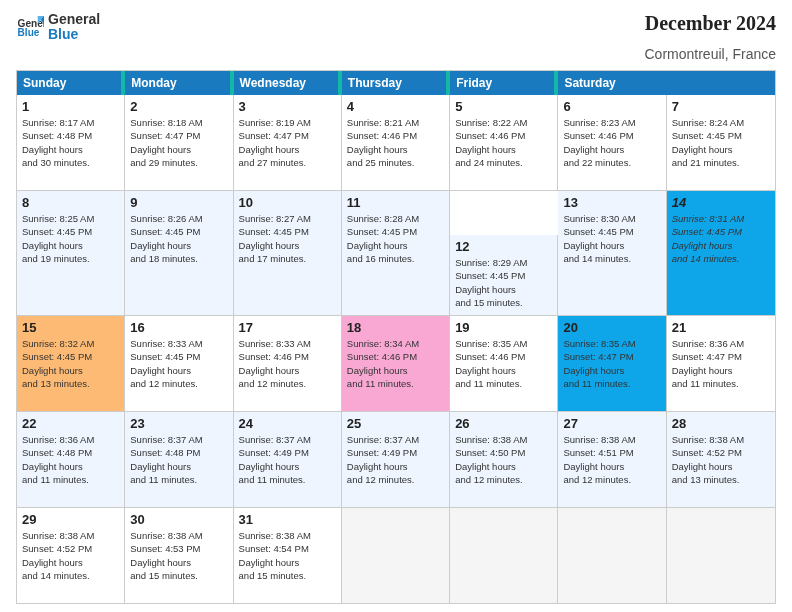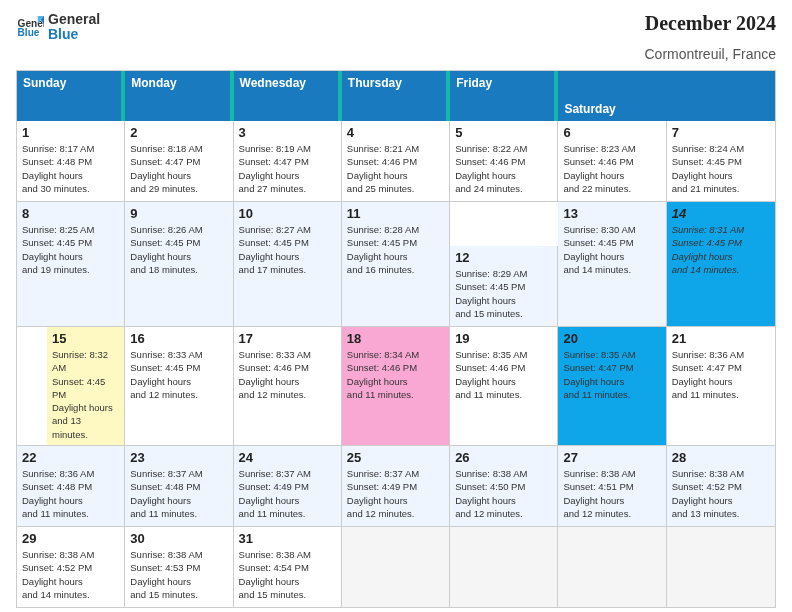--- a/index.html
+++ b/index.html
@@ -61,21 +61,21 @@
       background: #1a7abf;
     }
     .cal-header-cell {
       color: #fff;
       font-weight: bold;
       font-size: 12px;
       padding: 5px 6px;
       text-align: left;
       border-right: 4px solid #14b8a6;
     }
-    .cal-header-cell:last-child { border-right: none; margin-top: 26px; }
+    .cal-header-cell:last-child { border-right: none; }
     .cal-body {
       flex: 1;
       display: flex;
       flex-direction: column;
     }
     .cal-week {
       display: grid;
       grid-template-columns: repeat(7, 1fr);
       flex: 1;
       border-bottom: 1px solid #ccc;
@@ -192,21 +192,21 @@
           <div class="cal-cell" style="background: rgb(238, 245, 255);">
             <div class="day-num">13</div>
             <div class="day-info"><span>Sunrise: 8:30 AM</span><br><span>Sunset: 4:45 PM</span><br><span>Daylight hours</span><br><span>and 14 minutes.</span></div>
           </div>
           <div class="cal-cell" style="background: #0ea5e9; font-style: italic;">
             <div class="day-num">14</div>
             <div class="day-info"><span>Sunrise: 8:31 AM</span><br><span>Sunset: 4:45 PM</span><br><span>Daylight hours</span><br><span>and 14 minutes.</span></div>
           </div>
         </div>
         <div class="cal-week">
-          <div class="cal-cell" style="background: #fef9c3; margin-left: 30px;">
+          <div class="cal-cell" style="background: #fdba74;">
             <div class="day-num">15</div>
             <div class="day-info"><span>Sunrise: 8:32 AM</span><br><span>Sunset: 4:45 PM</span><br><span>Daylight hours</span><br><span>and 13 minutes.</span></div>
           </div>
           <div class="cal-cell" style="background: rgb(255, 255, 255);">
             <div class="day-num">16</div>
             <div class="day-info"><span>Sunrise: 8:33 AM</span><br><span>Sunset: 4:45 PM</span><br><span>Daylight hours</span><br><span>and 12 minutes.</span></div>
           </div>
           <div class="cal-cell" style="background: rgb(255, 255, 255);">
             <div class="day-num">17</div>
             <div class="day-info"><span>Sunrise: 8:33 AM</span><br><span>Sunset: 4:46 PM</span><br><span>Daylight hours</span><br><span>and 12 minutes.</span></div>

